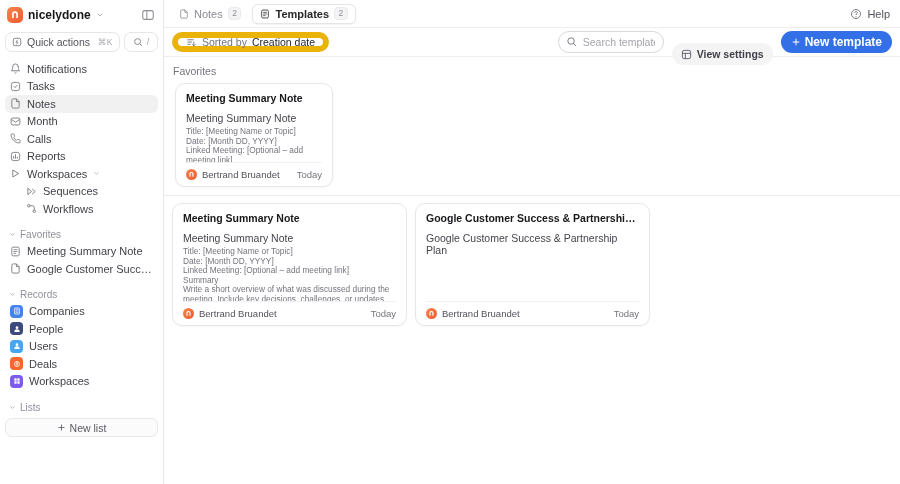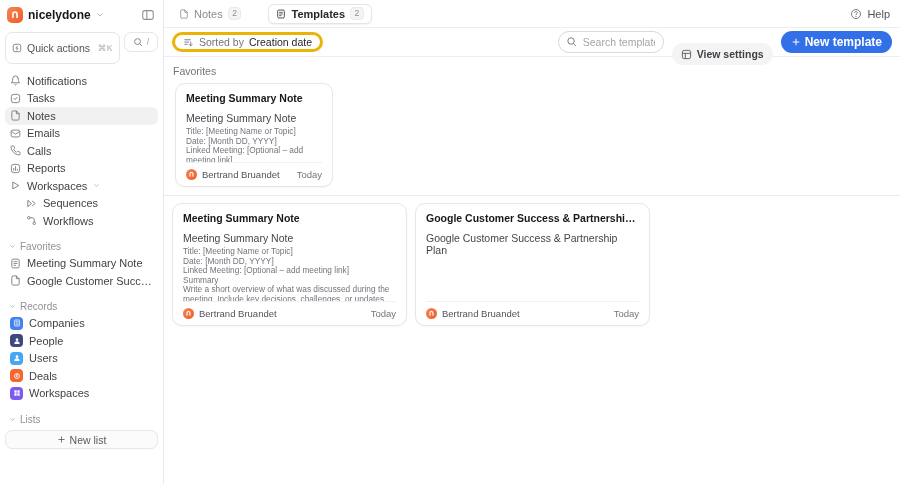--- a/index.html
+++ b/index.html
@@ -12,21 +12,21 @@
   .sb-header { display:flex; align-items:center; gap:5px; padding:3px 8px 3px 7px; height:22px; }
   .logo { width:16px; height:16px; border-radius:5px;
     background:linear-gradient(135deg,#f8854f,#ef5a2a); display:flex; align-items:center;
     justify-content:center; flex:none; }
   .ws-name { font-size:12px; font-weight:700; color:#18181b; }
   .chev { color:#a1a1aa; display:flex; }
   .sb-header .spacer { flex:1; }
   .panel-btn { color:#8e8e95; display:flex; cursor:pointer; }
 
   .qa-row { display:flex; gap:4px; padding:6px 5px 4px; }
-  .qa-pill { flex:1; height:32px; border:1px solid #e6e6e8; border-radius:7px;
+  .qa-pill { flex:1; height:20px; border:1px solid #e6e6e8; border-radius:7px;
     display:flex; align-items:center; gap:5px; padding:0 6px; background:#fff; }
   .qa-pill .lbl { font-size:10.5px; color:#52525b; flex:1; }
   .qa-pill .kbd { font-size:8.5px; color:#a8a8b0; letter-spacing:.5px; }
   .qa-search { width:34px; height:20px; border:1px solid #e6e6e8; border-radius:7px;
     display:flex; align-items:center; justify-content:center; gap:4px; background:#fff; }
   .qa-search .slash { font-size:9px; color:#a8a8b0; }
 
   .nav { padding:4px 5px 0; }
   .nav-item { display:flex; align-items:center; gap:6px; height:17.5px; padding:0 5px;
     border-radius:6px; cursor:pointer; }
@@ -46,29 +46,29 @@
     gap:4px; color:#5a5a62; font-size:10.5px; font-weight:500; cursor:pointer; }
 
   
   .main { margin-left:164px; height:484px; display:flex; flex-direction:column; background:#fff; }
   .topbar { height:28px; border-bottom:1px solid #eeeeef; display:flex; align-items:center;
     padding:0 10px 0 7px; flex:none; }
   .tabs { display:flex; gap:3px; }
   .tab { height:20px; display:flex; align-items:center; gap:5px; padding:0 7px;
     border-radius:6px; cursor:pointer; color:#8b8b93; font-size:11px; border:1px solid transparent; }
   .tab.active { background:#fff; border-color:#e5e5e7; box-shadow:0 1px 2px rgba(9,9,11,.06);
-    color:#27272a; font-weight:600;margin-left:16px; }
+    color:#27272a; font-weight:600; }
   .tab .cnt { font-size:8.5px; color:#8e8e95; background:#f4f4f5; border:1px solid #eaeaec;
     border-radius:4px; padding:1px 3.5px; line-height:1; font-weight:500; }
   .help { margin-left:auto; display:flex; align-items:center; gap:5px; color:#52525b;
     font-size:11px; font-weight:400; cursor:pointer; }
 
   .toolbar { height:29px; border-bottom:1px solid #eeeeef; display:flex; align-items:center;
     padding:0 8px; flex:none; }
-  .sort-chip { height:20px; border:3px solid #eab308; border-radius:10px; background:#fff;
+  .sort-chip { height:20px; border:6px solid #eab308; border-radius:10px; background:#fff;
     display:flex; align-items:center; gap:5px; padding:0 8px; cursor:pointer; }
   .sort-chip .pre { font-size:10.5px; color:#74747c; }
   .sort-chip .val { font-size:10.5px; font-weight:400; color:#27272a; }
   .tb-right { margin-left:auto; display:flex; align-items:center; gap:8px; }
   .tpl-search-wrap { position:relative; }
   .tpl-search { width:106px; height:22px; border:1px solid #d9d9de; border-radius:11px;
     padding:0 8px 0 24px; font-size:10.5px; color:#3f3f46; outline:none; background:#fff;
     font-family:inherit; }
   .tpl-search::placeholder { color:#a4a4ac; }
   .tpl-search-wrap .mag { position:absolute; left:8px; top:5px; color:#74747c; }
@@ -179,21 +179,21 @@
       </span>
       <span class="nlbl">Notes</span>
     </div>
     <div class="nav-item">
       <span class="nico">
         <svg width="11" height="11" viewBox="0 0 24 24">
             <rect x="2.5" y="4.5" width="19" height="15" rx="3.5" fill="none" stroke="currentColor" stroke-width="1.9"></rect>
             <polyline points="4 8 12 13.5 20 8" fill="none" stroke="currentColor" stroke-width="1.9" stroke-linecap="round" stroke-linejoin="round"></polyline>
           </svg>
       </span>
-      <span class="nlbl">Emails</span>
+      <span class="nlbl">Month</span>
     </div>
     <div class="nav-item">
       <span class="nico">
         <svg width="11" height="11" viewBox="0 0 24 24">
             <path d="M22 16.9v3a2 2 0 0 1-2.2 2 19.8 19.8 0 0 1-8.6-3 19.5 19.5 0 0 1-6-6 19.8 19.8 0 0 1-3-8.7A2 2 0 0 1 4.1 2h3a2 2 0 0 1 2 1.7c.1 1 .4 2 .7 2.8a2 2 0 0 1-.4 2.1L8.1 9.9a16 16 0 0 0 6 6l1.3-1.3a2 2 0 0 1 2.1-.4c.9.3 1.9.6 2.8.7a2 2 0 0 1 1.7 2z" fill="none" stroke="currentColor" stroke-width="1.8" stroke-linejoin="round"></path>
           </svg>
       </span>
       <span class="nlbl">Calls</span>
     </div>
     <div class="nav-item">

